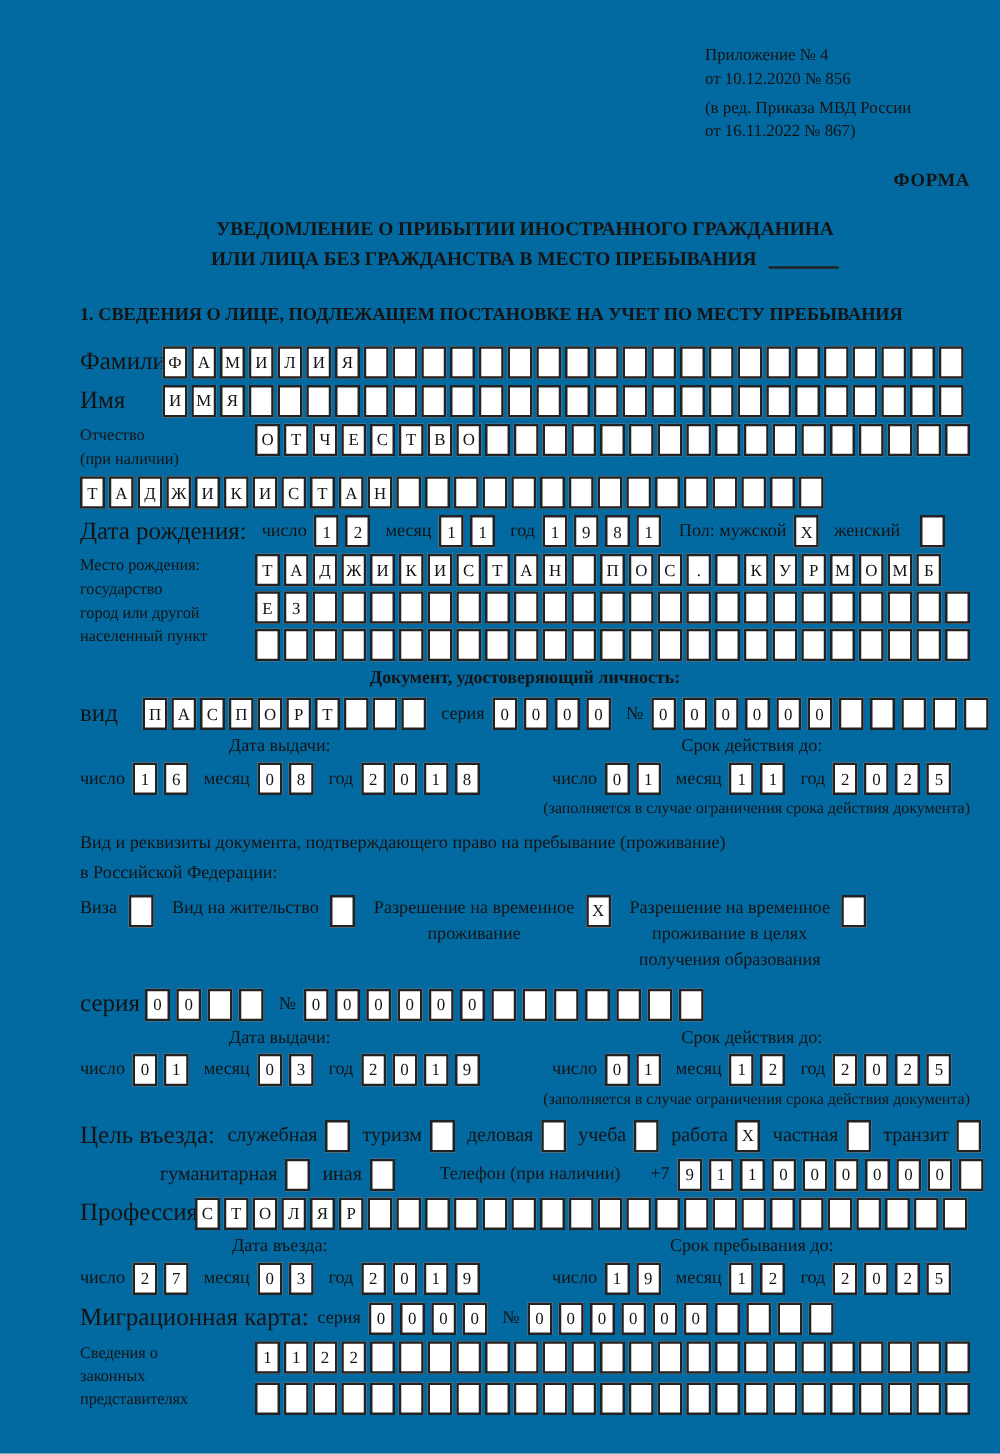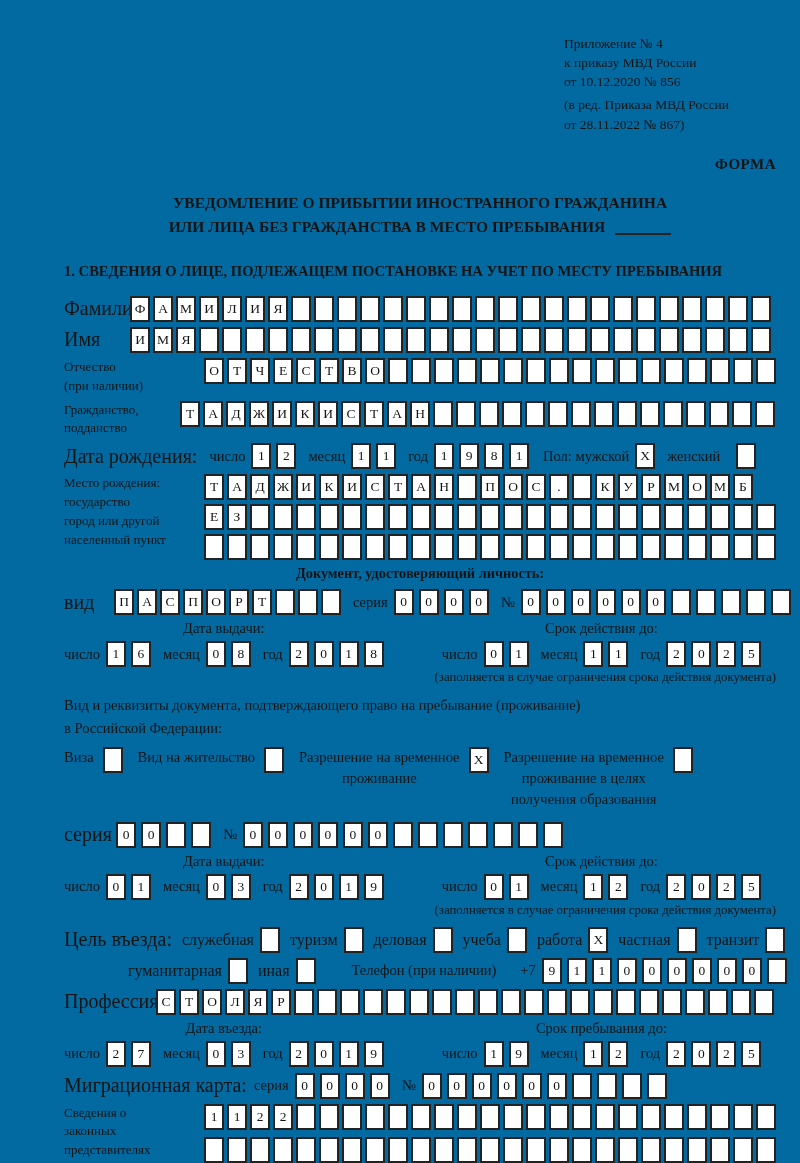--- a/index.html
+++ b/index.html
@@ -49,25 +49,24 @@
   .rep-rows { gap:7px; }
   .phone-prefix { font-size:14.5px; margin:0 6px 0 14px; }
 </style>
 </head>
 <body>
 
 <div class="page">
 
   <div class="appendix">
     <div>Приложение № 4</div>
-    <div>к приказу МВД России</div>
     <div>от 10.12.2020 № 856</div>
     <div class="rev">
       <div>(в ред. Приказа МВД России</div>
-      <div>от 28.11.2022 № 867)</div>
+      <div>от 16.11.2022 № 867)</div>
     </div>
   </div>
 
   <div class="forma">ФОРМА</div>
 
   <div class="title">
     <div>УВЕДОМЛЕНИЕ О ПРИБЫТИИ ИНОСТРАННОГО ГРАЖДАНИНА</div>
     <div><span>ИЛИ ЛИЦА БЕЗ ГРАЖДАНСТВА В МЕСТО ПРЕБЫВАНИЯ</span><span class="uline"></span></div>
   </div>
 
@@ -169,24 +168,20 @@
         <span class="box"></span>
         <span class="box"></span>
         <span class="box"></span>
         <span class="box"></span>
         <span class="box"></span>
         <span class="box"></span>
       </span>
   </div>
 
   <div class="frow top">
-    <span class="lbl2 w116">
-      <div>Гражданство,</div>
-      <div>подданство</div>
-    </span>
     <span class="boxes">
         <span class="box">Т</span>
         <span class="box">А</span>
         <span class="box">Д</span>
         <span class="box">Ж</span>
         <span class="box">И</span>
         <span class="box">К</span>
         <span class="box">И</span>
         <span class="box">С</span>
         <span class="box">Т</span>

